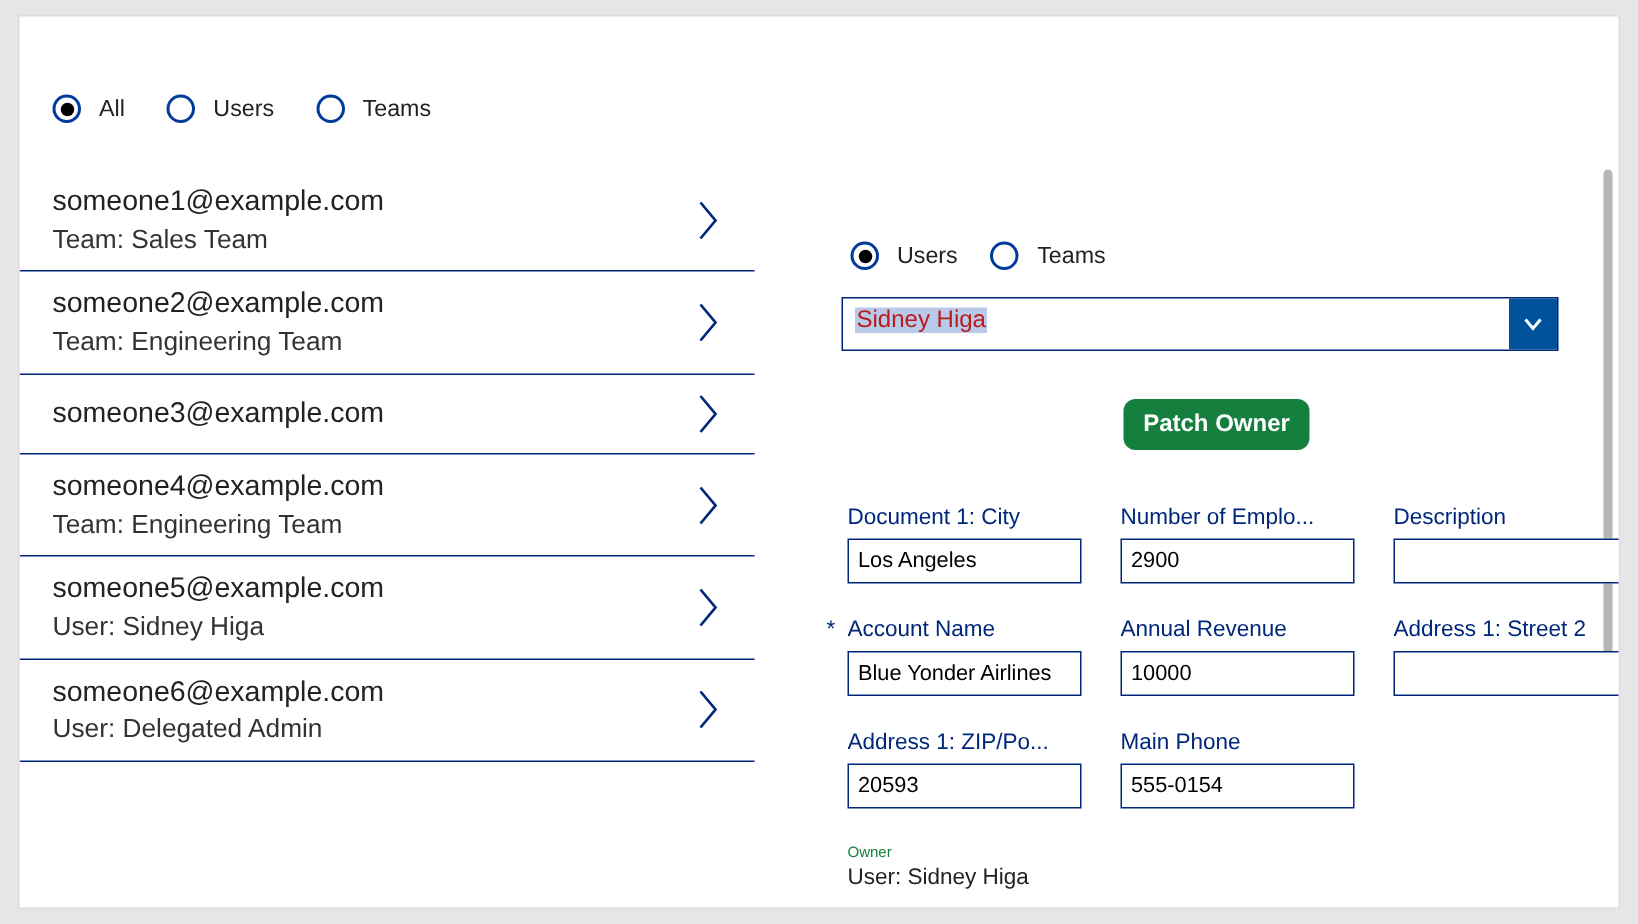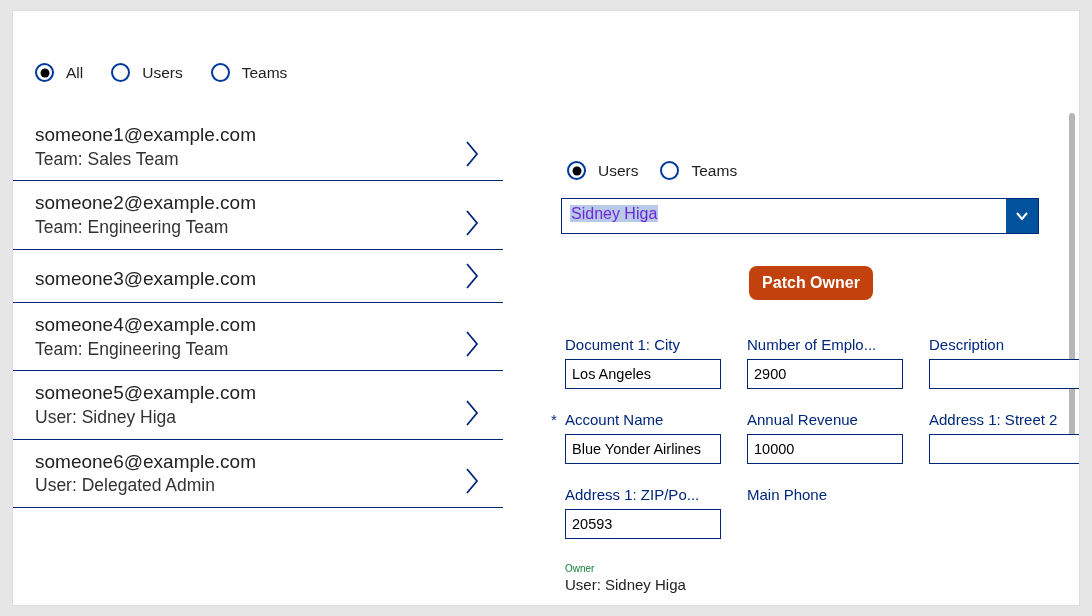--- a/index.html
+++ b/index.html
@@ -63,21 +63,21 @@
     height: 494px;
     overflow: hidden;
   }
   .list-inner {
     width: 490px;
   }
   .list-row {
     padding: 10px 16px 10px 22px;
     border-bottom: 1px solid #00277a;
     display: flex;
-    align-items: flex-end;
+    align-items: center;
     justify-content: space-between;
     cursor: pointer;
   }
   .list-row .txt .primary {
     font-size: 19px;
     color: #222;
     line-height: 1.3;
   }
   .list-row .txt .secondary {
     font-size: 17.5px;
@@ -120,40 +120,40 @@
     height: 36px;
     border: 1px solid #00277a;
     display: flex;
     align-items: stretch;
     justify-content: space-between;
     margin-bottom: 32px;
   }
   .selectbox .val {
     padding: 6px 8px;
     font-size: 16px;
-    color: #6d28d9;
+    color: #b91c1c;
     display: inline-block;
   }
   .selectbox .val span.hl {
     background: #b9c9e8;
     padding: 0 1px;
   }
   .selectbox .arrowbtn {
     width: 32px;
     background: #00529c;
     display: flex;
     align-items: center;
     justify-content: center;
     cursor: pointer;
   }
   .selectbox .arrowbtn svg { stroke: #fff; stroke-width: 2; fill: none; width: 14px; height: 10px; }
   .patch-btn {
     display: block;
     margin: 0 auto 36px auto;
-    background: #c2410c;
+    background: #15803d;
     color: #ffffff;
     font-weight: 700;
     font-size: 16px;
     padding: 8px 13px;
     border: none;
     border-radius: 8px;
     cursor: pointer;
   }
   .form-grid {
     display: grid;
@@ -307,21 +307,21 @@
     <button class="patch-btn">Patch Owner</button>
 
     <div class="form-grid" id="form-grid">
         <div class="form-field"><div class="lbl">Document 1: City</div><input class="box" type="text" value="Los Angeles" style=""></div>
         <div class="form-field"><div class="lbl">Number of Emplo...</div><input class="box" type="text" value="2900" style=""></div>
         <div class="form-field"><div class="lbl">Description</div><input class="box" type="text" style=""></div>
         <div class="form-field req"><span class="star-abs">*</span><div class="lbl">Account Name</div><input class="box" type="text" value="Blue Yonder Airlines" style=""></div>
         <div class="form-field"><div class="lbl">Annual Revenue</div><input class="box" type="text" value="10000" style=""></div>
         <div class="form-field"><div class="lbl">Address 1: Street 2</div><input class="box" type="text" style=""></div>
         <div class="form-field"><div class="lbl">Address 1: ZIP/Po...</div><input class="box" type="text" value="20593" style=""></div>
-        <div class="form-field"><div class="lbl">Main Phone</div></div>
+        <div class="form-field"><div class="lbl">Main Phone</div><input class="box" type="text" value="555-0154" style=""></div>
       </div>
 
     <div class="owner-section">
       <div class="o-lbl">Owner</div>
       <div class="o-val">User: Sidney Higa</div>
     </div>
   </div>
 
 </div>
 

